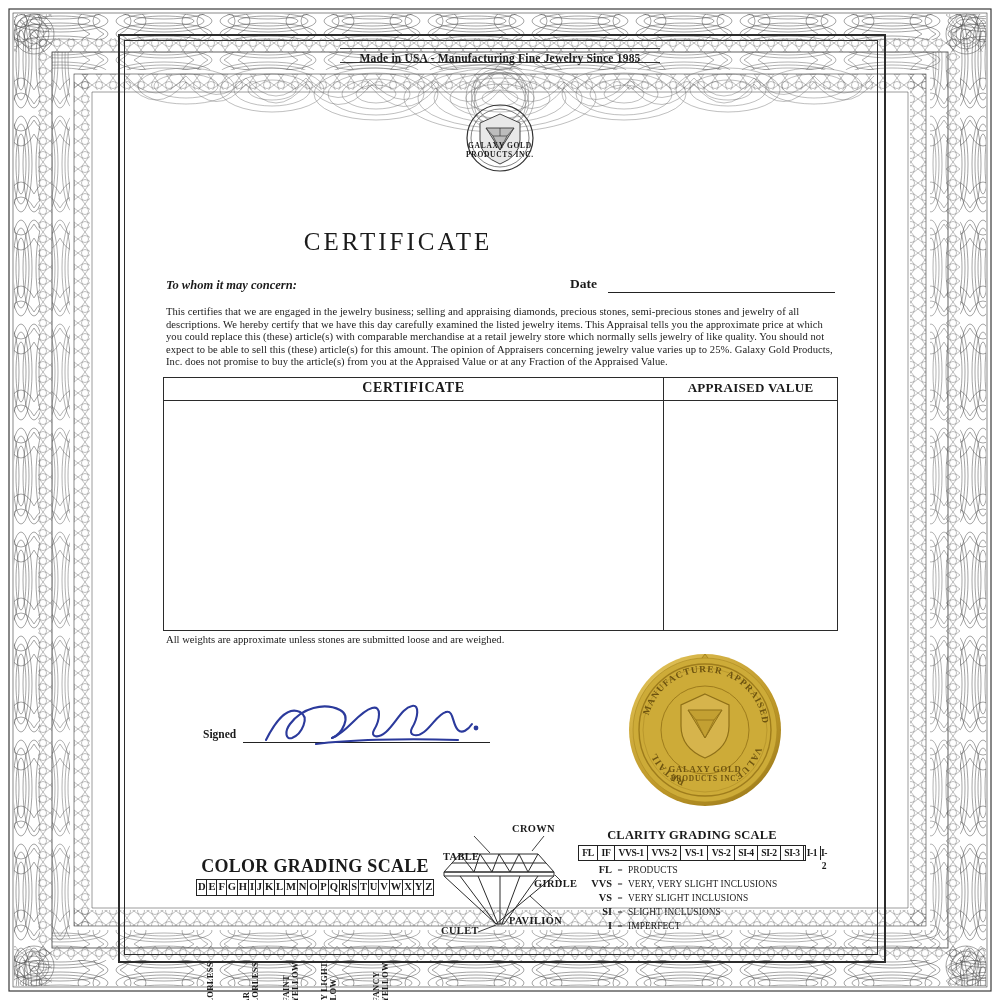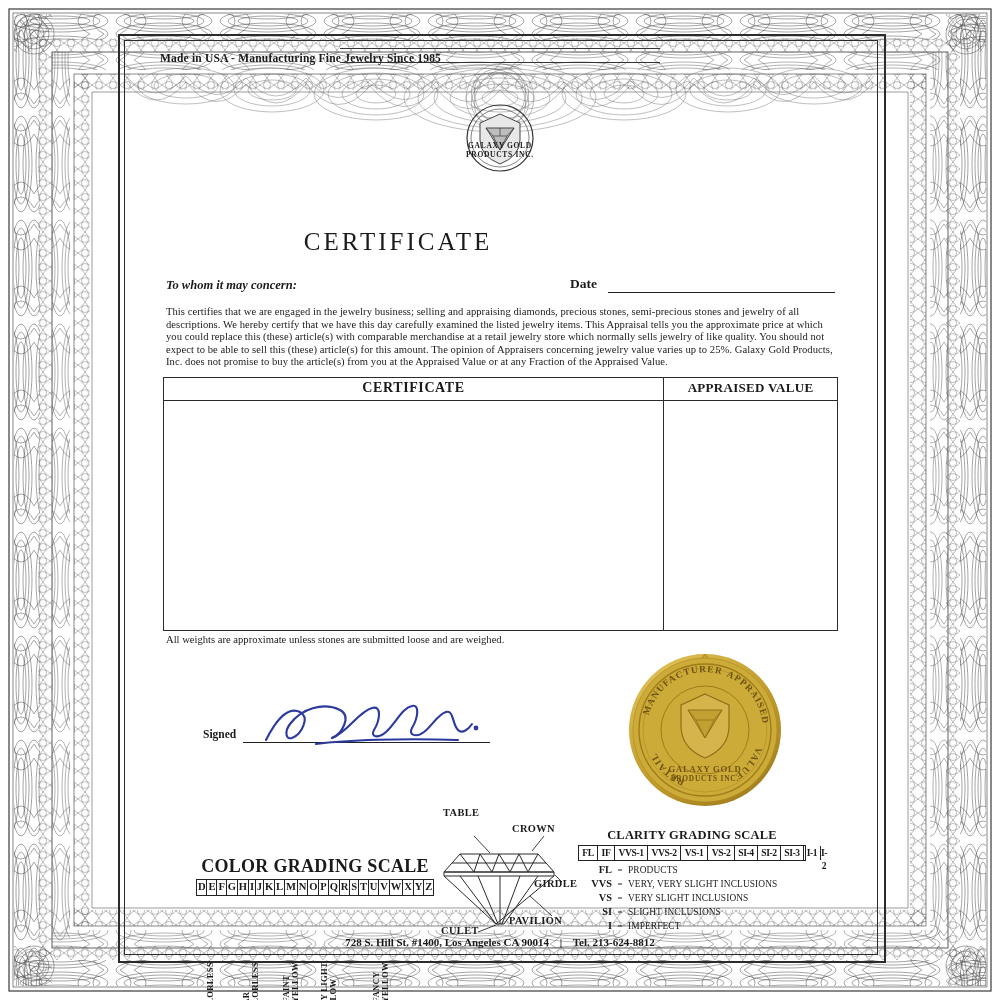--- a/index.html
+++ b/index.html
@@ -46,20 +46,21 @@
     height: 913px;
     border: 1px solid #2b2b2b;
   }
 
   
   .top-banner {
     position: absolute;
     left: 160px; top: 46px;
     width: 680px;
     height: 18px;
+    text-align: center;
   }
   .top-banner .rule {
     position: absolute;
     left: 180px;
     width: 320px;
     height: 1px;
     background: #333;
   }
   .top-banner .rule.r1 { top: 2px; }
   .top-banner .rule.r2 { top: 16px; }
@@ -276,21 +277,21 @@
     position: absolute;
     left: 434px; top: 820px;
     width: 150px; height: 120px;
   }
   .dm-label {
     position: absolute;
     font-size: 10.4px;
     font-weight: bold;
     letter-spacing: .4px;
   }
-  .dm-table  { left: 443px; top: 807px; }
+  .dm-table  { left: 443px; top: 851px; }
   .dm-crown  { left: 512px; top: 823px; }
   .dm-girdle { left: 534px; top: 878px; }
   .dm-pavilion { left: 509px; top: 915px; }
   .dm-culet  { left: 441px; top: 925px; }
 
   
   .clarity {
     position: absolute;
     left: 578px; top: 828px;
     width: 228px;
@@ -733,19 +734,14 @@
         <span class="cl-desc">SLIGHT INCLUSIONS</span>
       </div>
       <div class="cl-row">
         <span class="cl-abbr">I</span>
         <span class="cl-dash">=</span>
         <span class="cl-desc">IMPERFECT</span>
       </div>
     </div>
   </div>
 
-  <div class="footer">
-    <span>728 S. Hill St. #1400, Los Angeles CA 90014</span>
-    <span class="sep">|</span>
-    <span>Tel. 213-624-8812</span>
-  </div>
 
 </div>
 
 </body></html>

